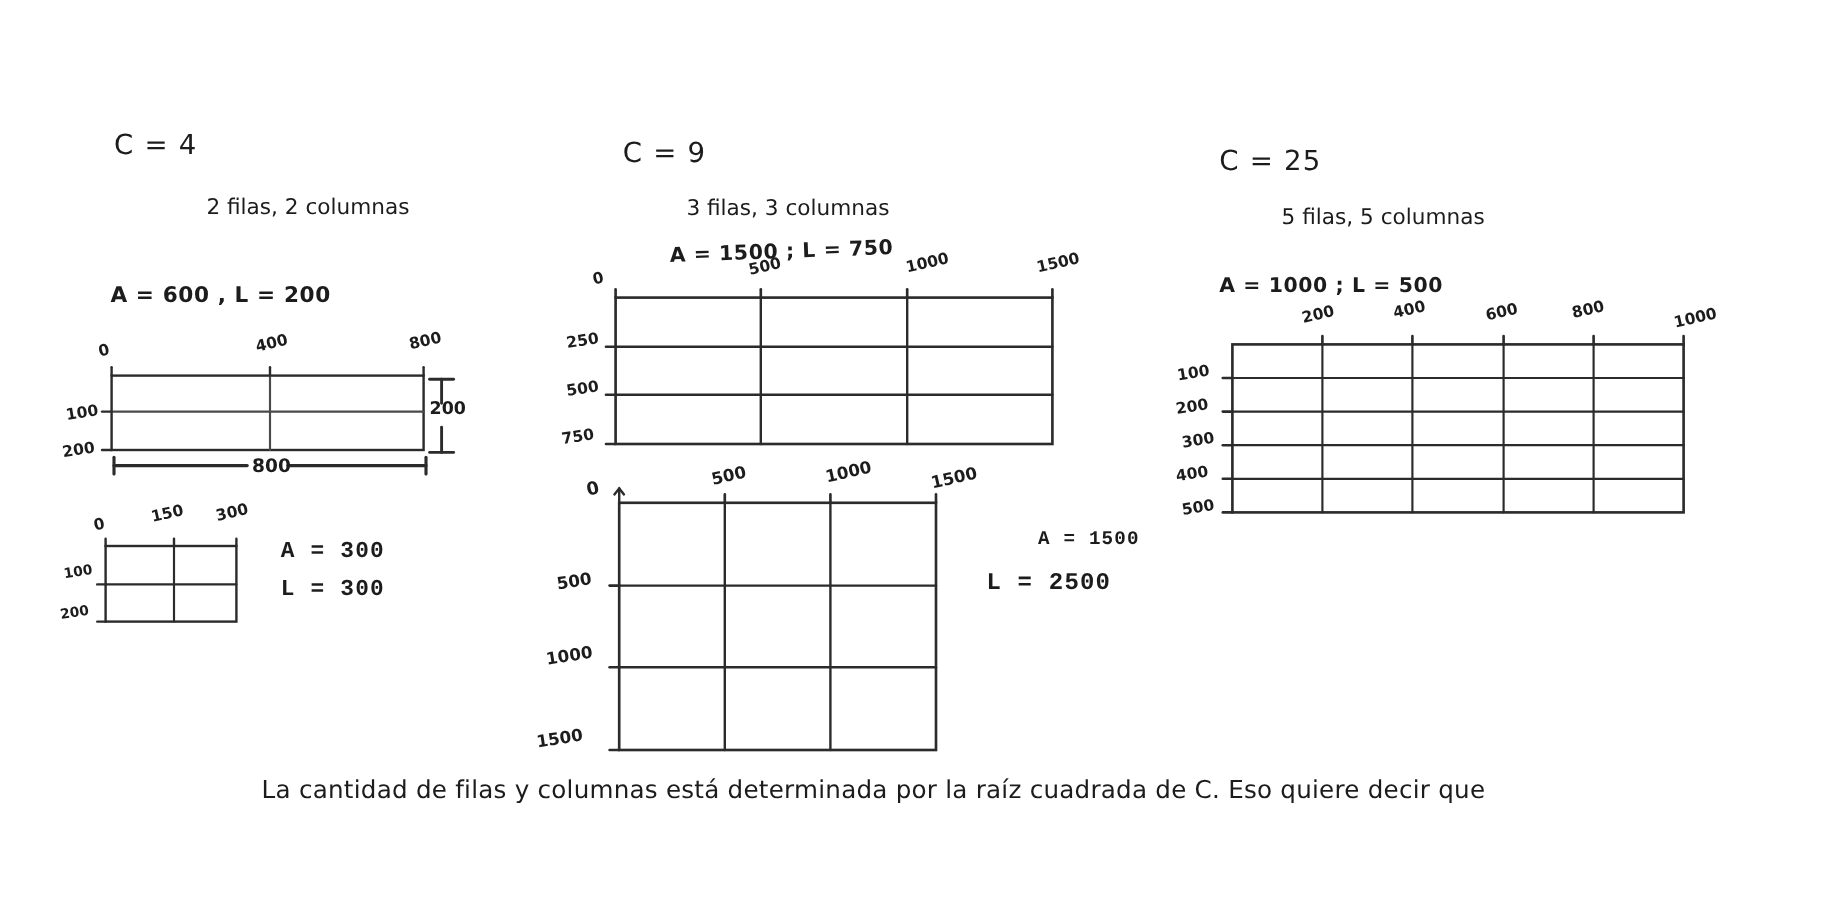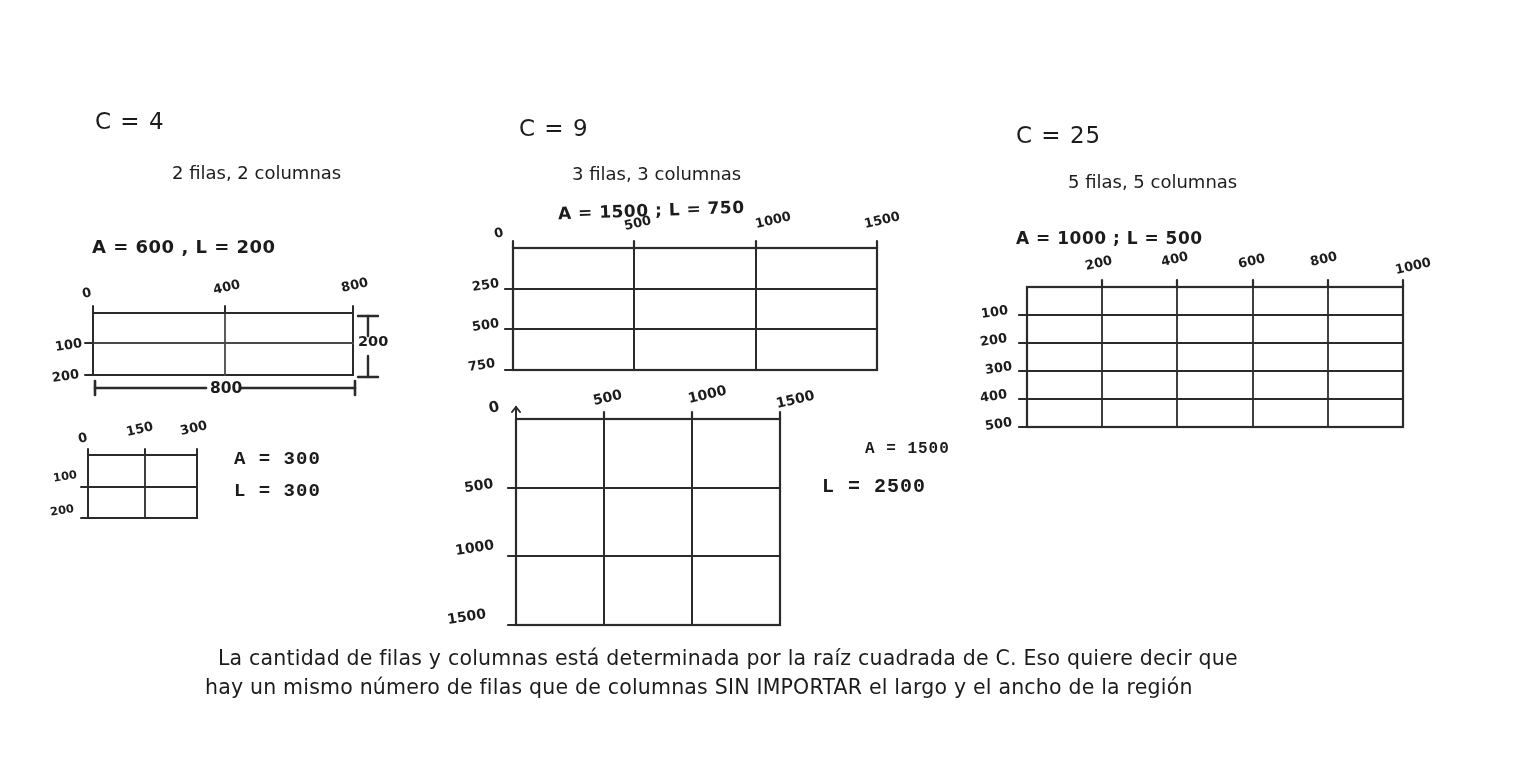--- a/index.html
+++ b/index.html
@@ -162,15 +162,14 @@
   <span class="t tick" style="left:1240px;top:256px;">600</span>
   <span class="t tick" style="left:1312px;top:254px;">800</span>
   <span class="t tick" style="left:1397px;top:262px;">1000</span>
   <span class="t ytick" style="left:981px;top:304px;">100</span>
   <span class="t ytick" style="left:980px;top:332px;">200</span>
   <span class="t ytick" style="left:985px;top:360px;">300</span>
   <span class="t ytick" style="left:980px;top:388px;">400</span>
   <span class="t ytick" style="left:985px;top:416px;">500</span>
 
   <div class="t footer" style="left:218px;top:646px;">La cantidad de filas y columnas está determinada por la raíz cuadrada de C. Eso quiere decir que</div>
-  <div class="t footer" style="left:205px;top:675px;">hay un mismo número de filas que de columnas SIN IMPORTAR el largo y el ancho de la región</div>
 
 </div>
 
 </body></html>

